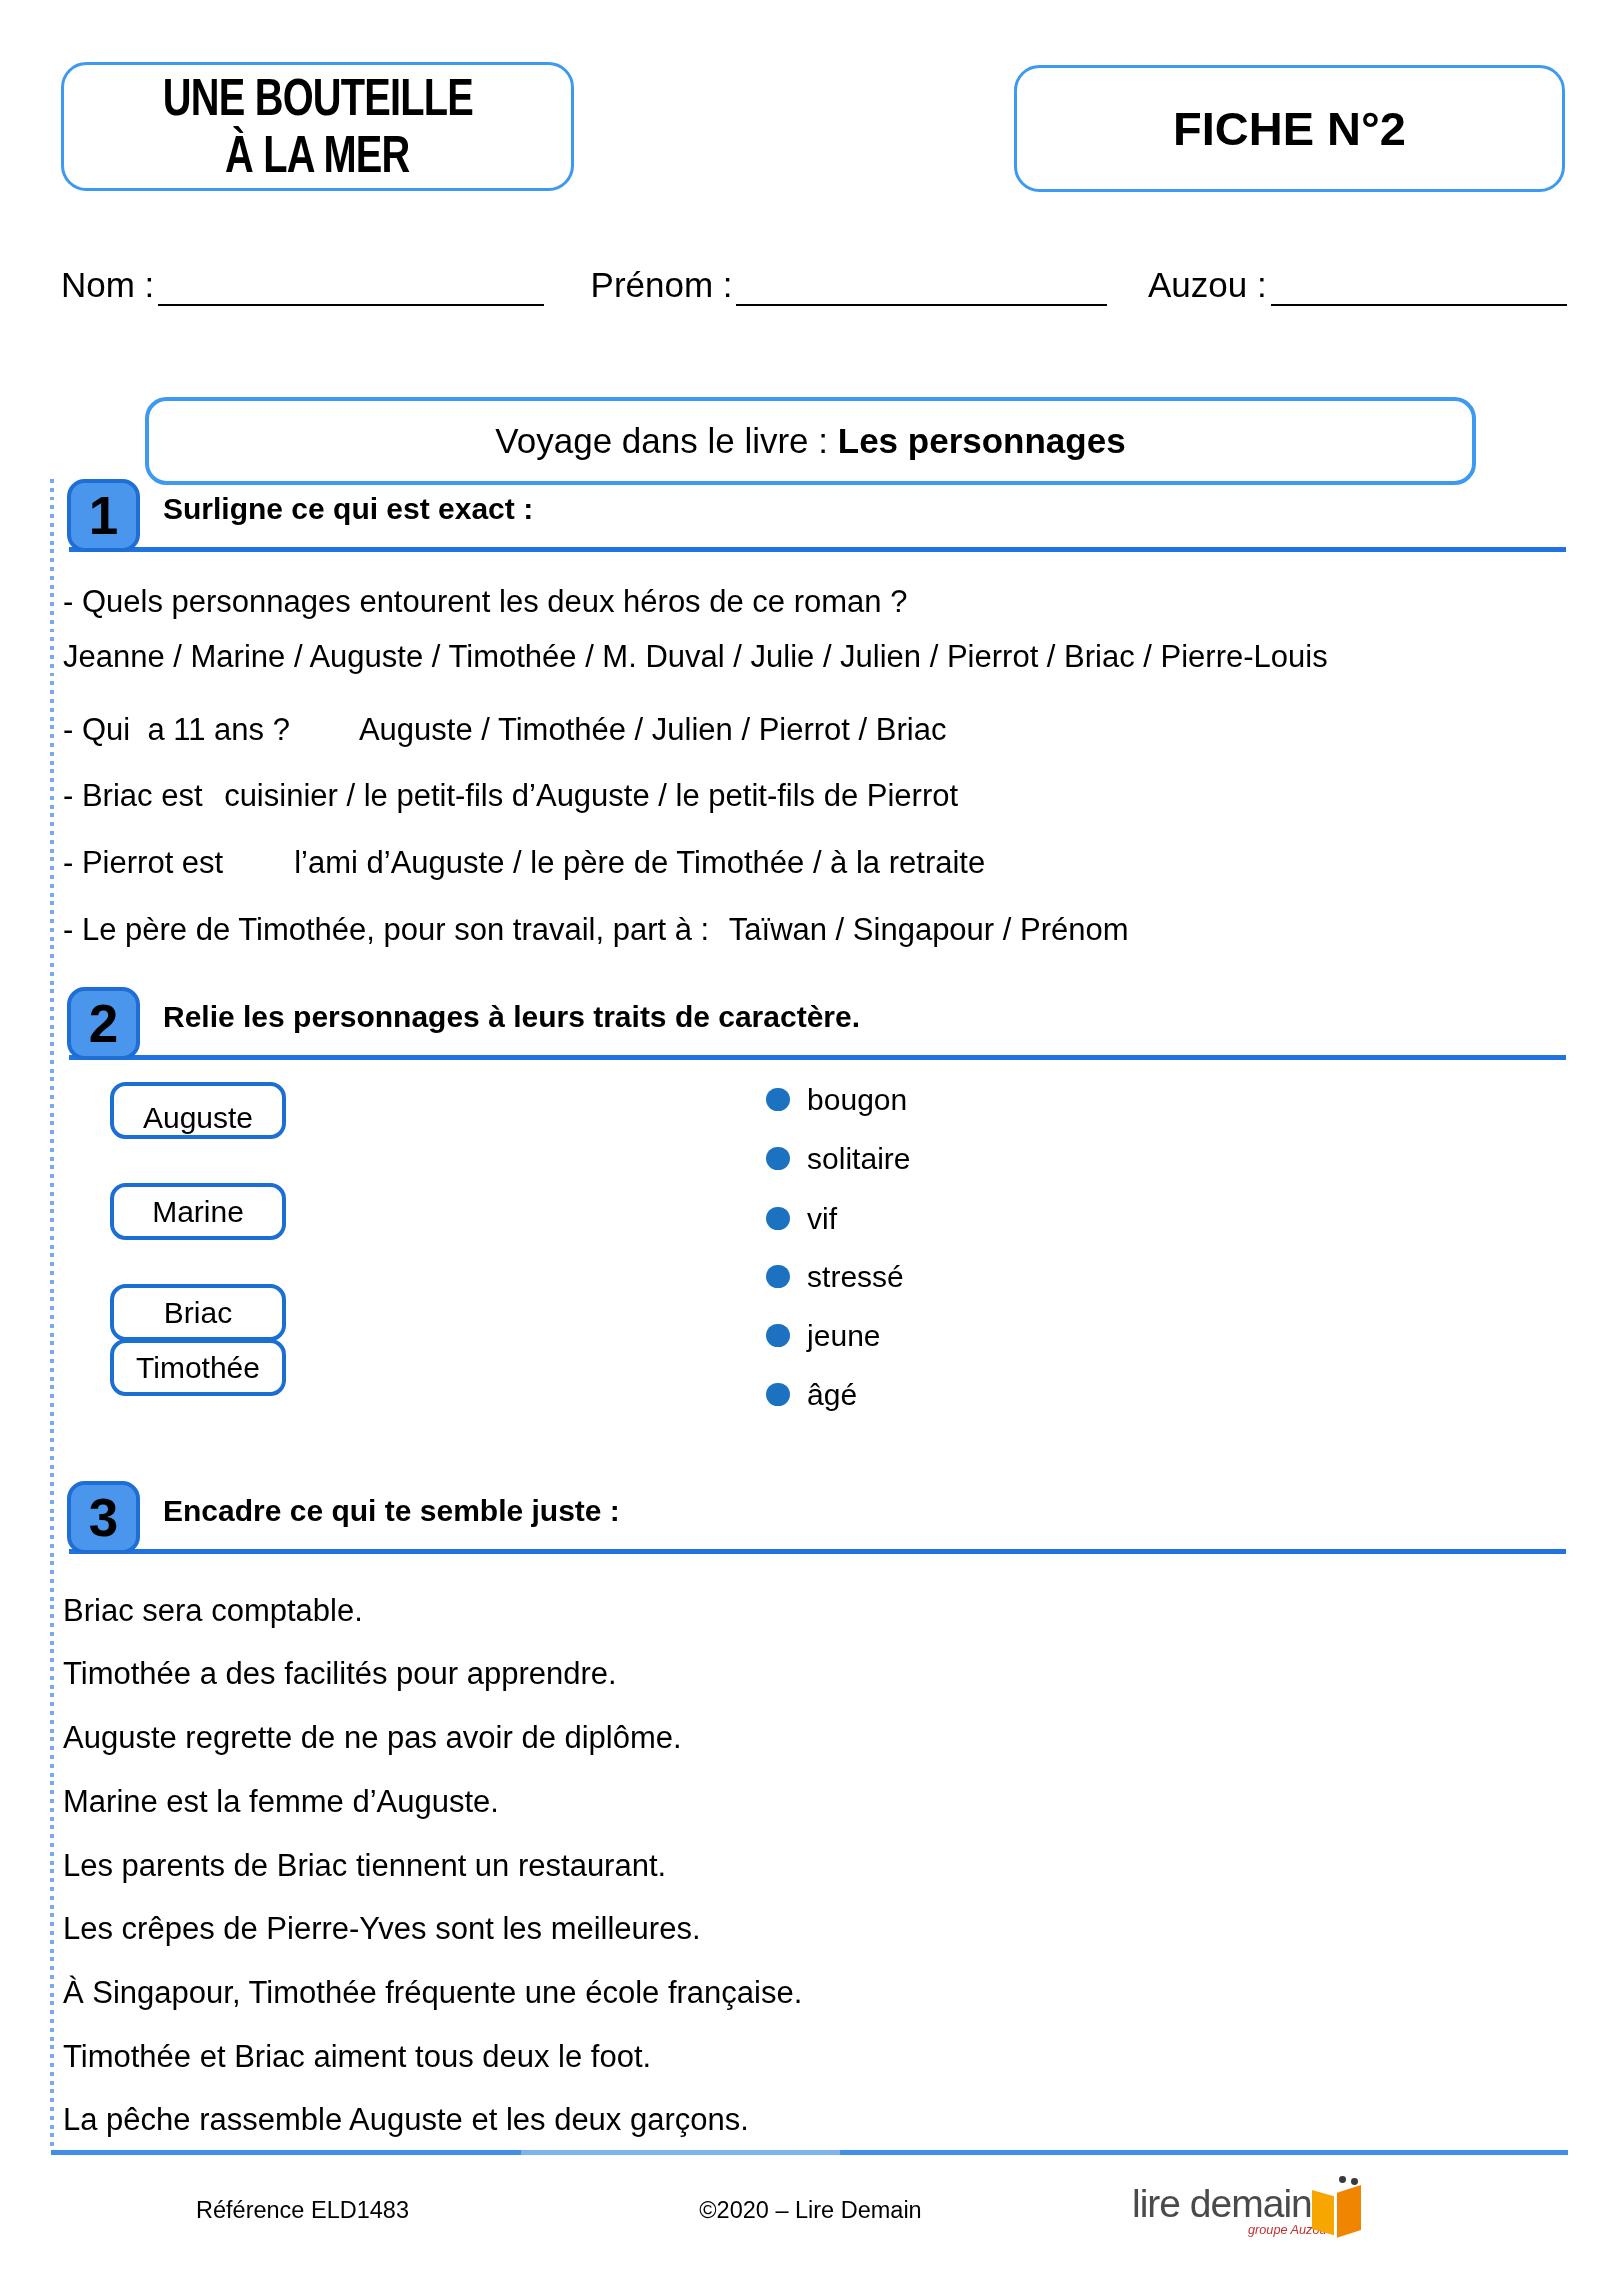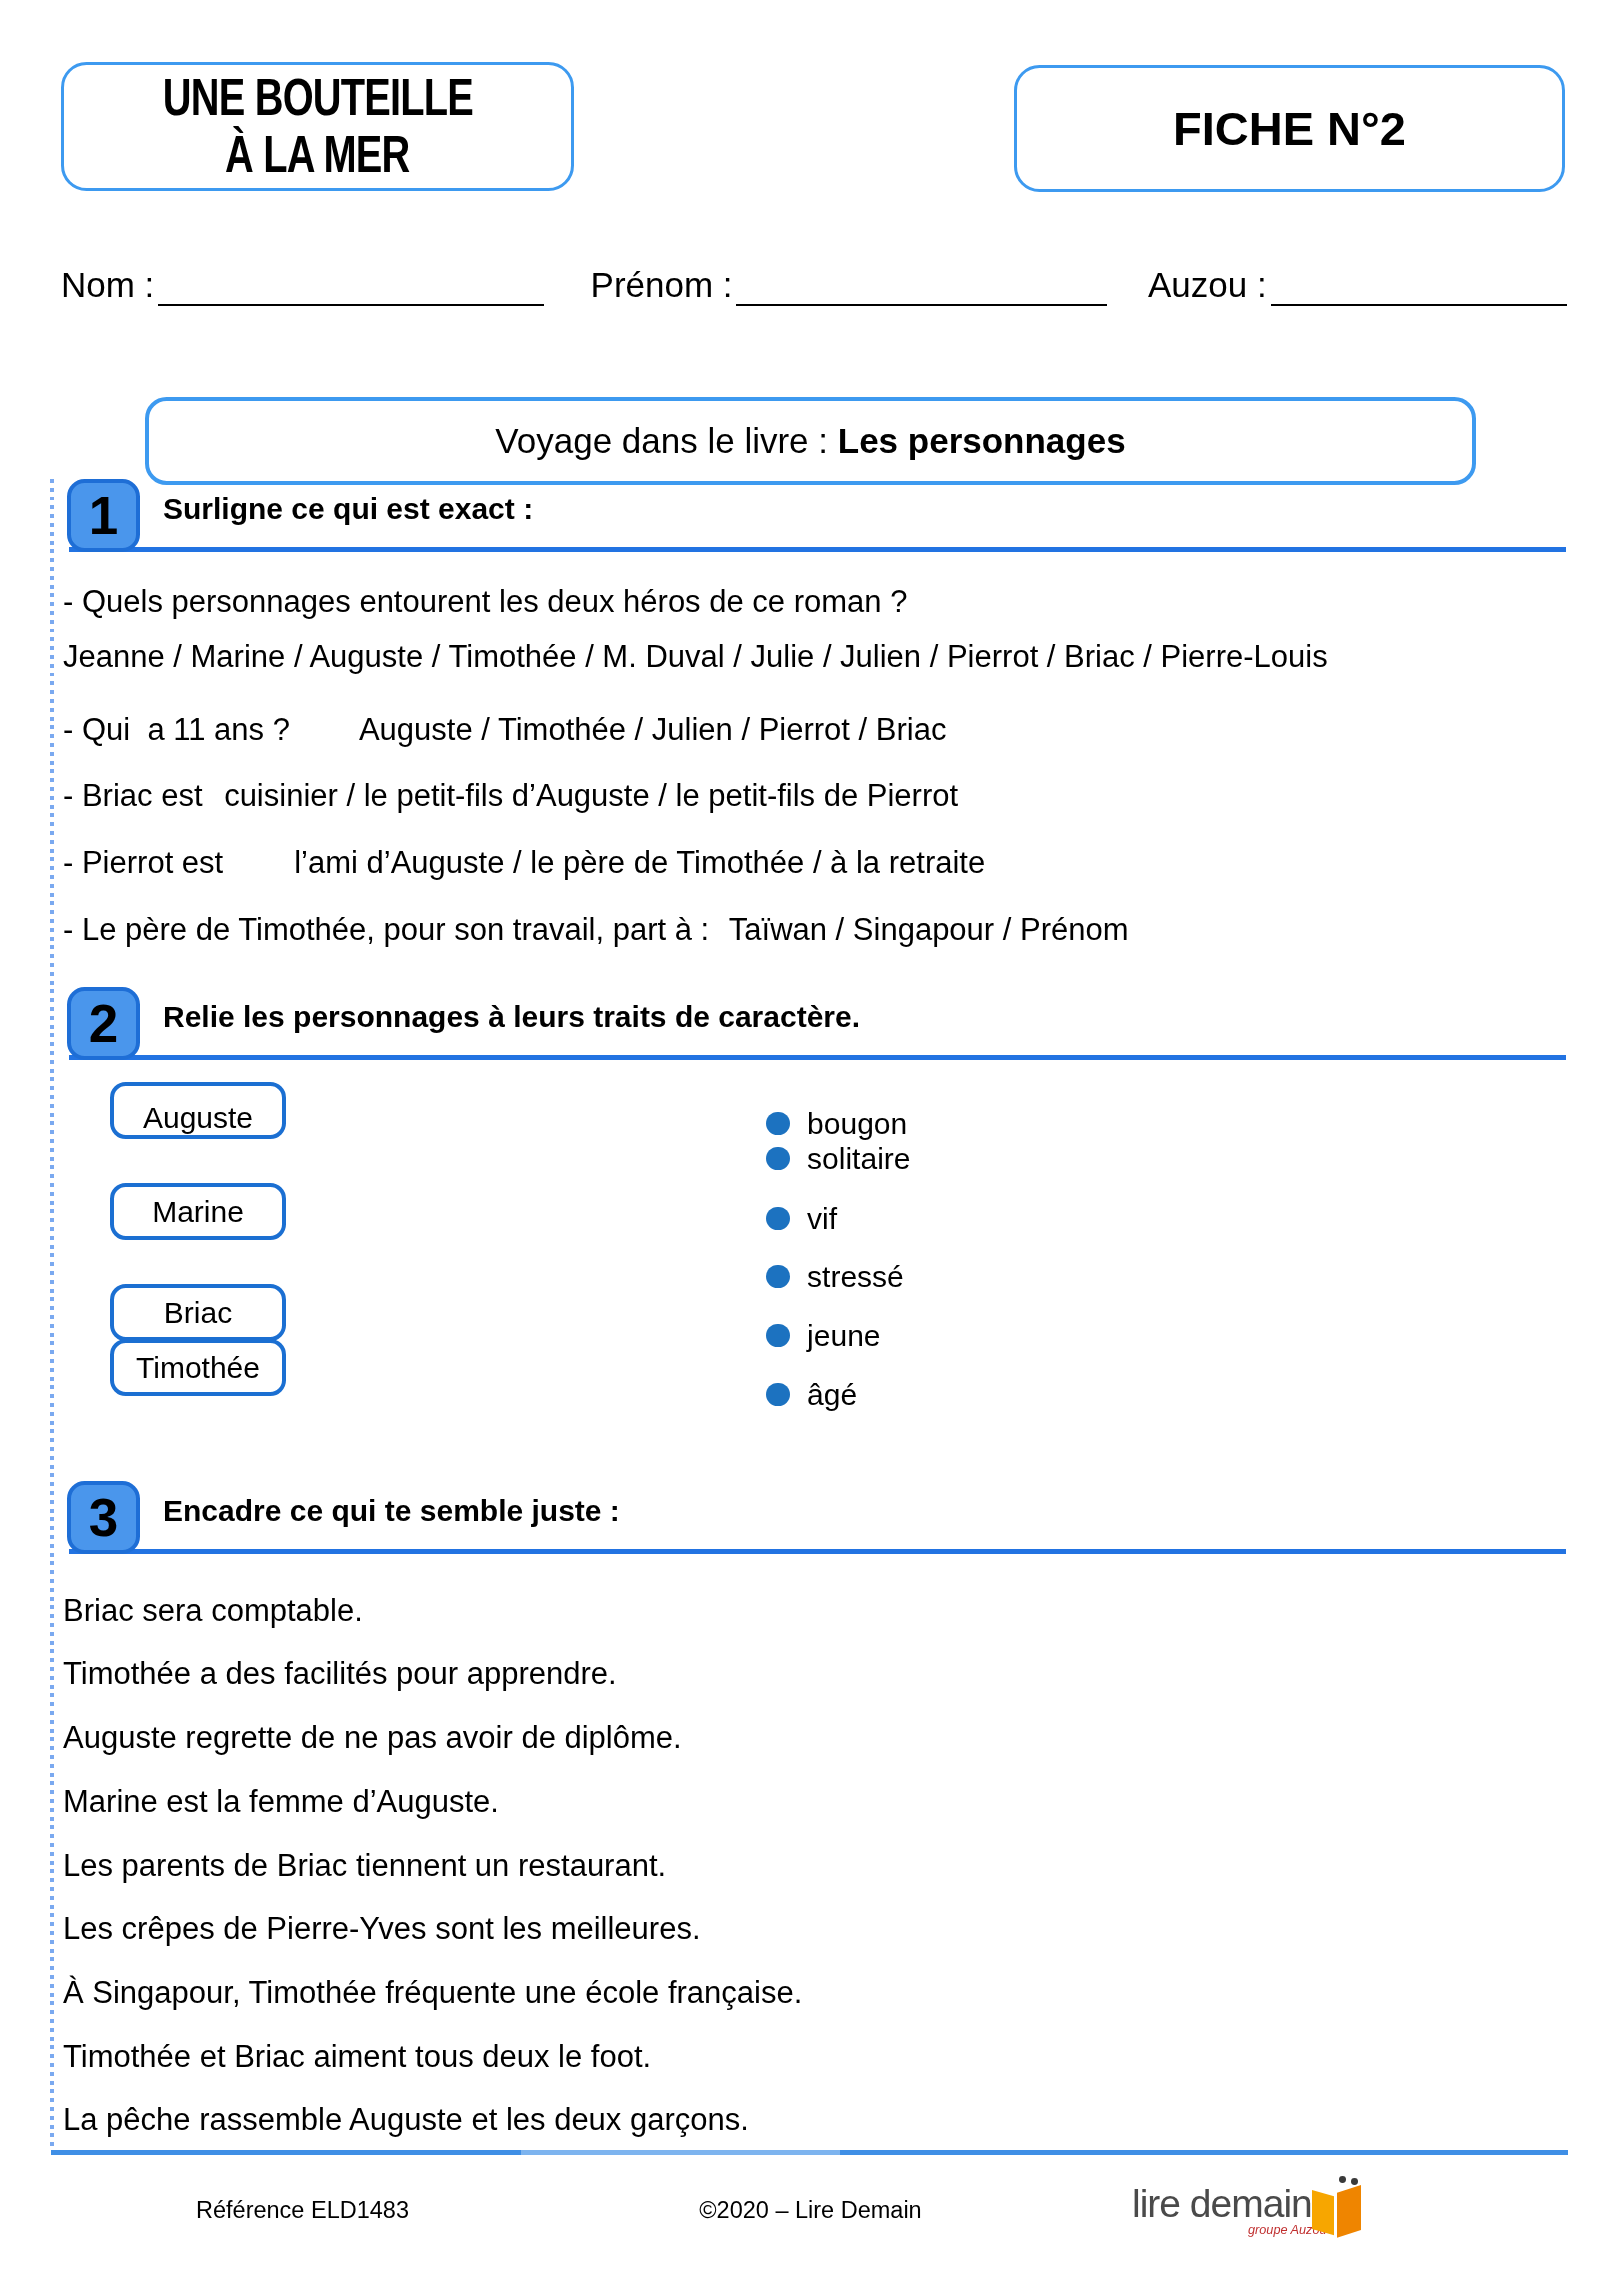--- a/index.html
+++ b/index.html
@@ -87,21 +87,21 @@
   
   .char-box {
     position: absolute; left: 110px; width: 176px; height: 57px;
     border: 4.9px solid #1b6fd2; border-radius: 15.7px; background: #fff;
     display: flex; align-items: center; justify-content: center; font-size: 30px;
   }
   .cb1 { top: 1082px; align-items: flex-end; } .cb2 { top: 1183px; } .cb3 { top: 1284px; } .cb4 { top: 1339px; text-align: right; }
 
   .trait { position: absolute; left: 766px; height: 33px; display: flex; align-items: center; font-size: 30px; }
   .trait .dot { width: 23.5px; height: 23.5px; border-radius: 50%; background: #1c72c0; margin-right: 17.6px; flex: 0 0 auto; }
-  .tr1 { top: 1083px; margin-top: 24px; } .tr2 { top: 1142px; } .tr3 { top: 1202px; }
+  .tr1 { top: 1083px; } .tr2 { top: 1142px; } .tr3 { top: 1202px; }
   .tr4 { top: 1260px; } .tr5 { top: 1319px; } .tr6 { top: 1378px; }
 
   
   .stmt { position: absolute; left: 63px; font-size: 31px; }
   .s1 { top: 1593px; } .s2 { top: 1656px; } .s3 { top: 1720px; }
   .s4 { top: 1784px; } .s5 { top: 1848px; } .s6 { top: 1911px; }
   .s7 { top: 1975px; } .s8 { top: 2039px; } .s9 { top: 2102px; }
 
   
   .bottom-rule {

